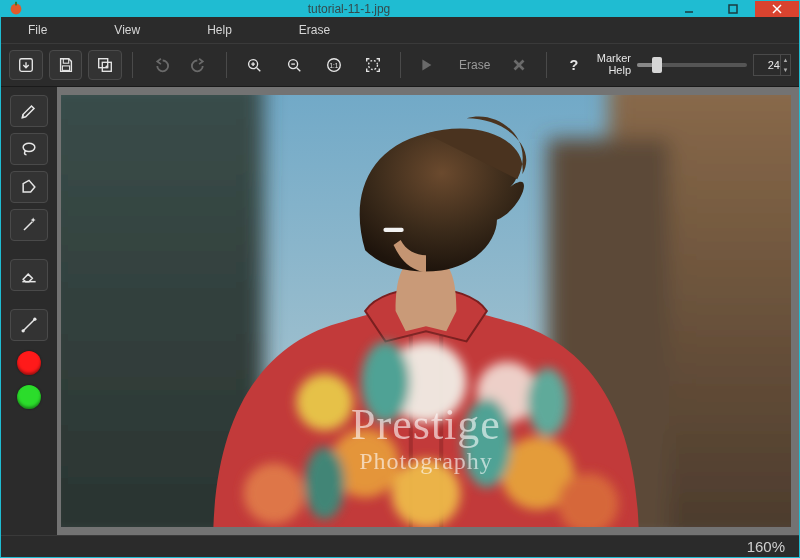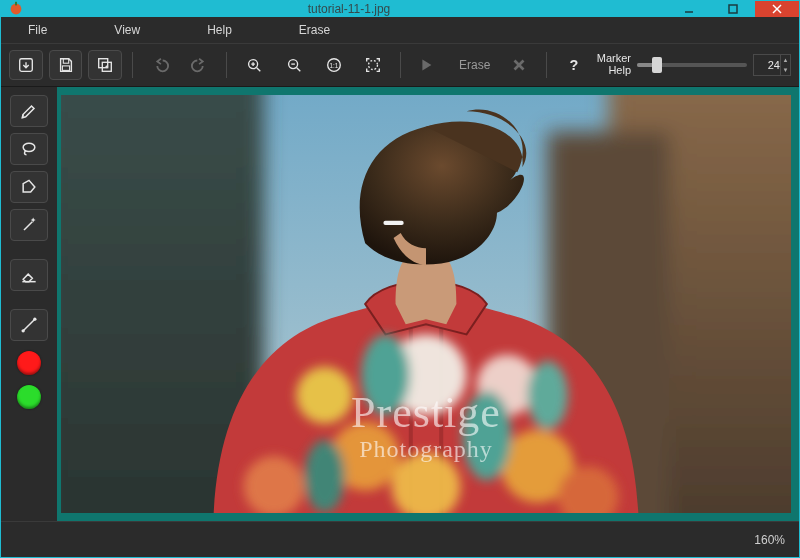--- a/index.html
+++ b/index.html
@@ -28,27 +28,27 @@
 .slider .thumb { width: 10px; height: 16px; background: #d6d6d6; position: absolute; top: -6px; border-radius: 2px; }
 .spin { width: 38px; height: 22px; border: 1px solid #4a4a4a; display: flex; align-items: center; background: #2b2b2b; color: #e6e6e6; font-size: 11px; }
 .spin .val { flex: 1; text-align: right; }
 .spin .arrows { width: 10px; display: flex; flex-direction: column; border-left: 1px solid #4a4a4a; }
 .spin .arrows div { height: 10px; display: flex; align-items: center; justify-content: center; font-size: 6px; color: #aaa; }
 .body { flex: 1; display: flex; background: #555; min-height: 0; }
 .sidebar { width: 56px; background: #2b2b2b; display: flex; flex-direction: column; align-items: center; padding: 8px 0; gap: 6px; }
 .sbtn { width: 38px; height: 32px; border: 1px solid #4a4a4a; border-radius: 4px; background: #333; display: flex; align-items: center; justify-content: center; color: #e6e6e6; }
 .sbtn svg { width: 20px; height: 20px; }
 .dot { width: 24px; height: 24px; border-radius: 50%; margin-top: 4px; box-shadow: inset 0 -2px 3px rgba(0,0,0,.4), 0 0 2px rgba(0,0,0,.5); }
-.canvas-area { flex: 1; position: relative; overflow: hidden; background: #0f766e; padding: 8px 8px 8px 4px; }
+.canvas-area { flex: 1; position: relative; overflow: hidden; background: #737373; padding: 8px 8px 8px 4px; }
 .canvas { width: 100%; height: 100%; position: relative; overflow: hidden; }
 .canvas svg { width: 100%; height: 100%; display: block; }
 .watermark { position: absolute; left: 50%; bottom: 12%; transform: translateX(-50%); text-align: center; color: rgba(255,255,255,.6); font-family: Georgia, serif; pointer-events: none; }
 .watermark .l1 { font-size: 44px; letter-spacing: 1px; font-weight: 400; }
 .watermark .l2 { font-size: 24px; letter-spacing: 1px; margin-top: -2px; text-align: center; }
-.statusbar { height: 36px; background: #2b2b2b; border-top: 1px solid #3a3a3a; display: flex; align-items: center; justify-content: flex-end; padding: 0 14px; color: #cfcfcf; font-size: 12px; }
+.statusbar { height: 22px; background: #2b2b2b; border-top: 1px solid #3a3a3a; display: flex; align-items: center; justify-content: flex-end; padding: 0 14px; color: #cfcfcf; font-size: 15px; }
 </style>
 </head>
 <body>
 
 <div class="window">
 
   <div class="titlebar">
     <div class="app-icon">
       <svg viewBox="0 0 20 20">
           <circle cx="10" cy="10" r="6" fill="#e05a2b"></circle>

